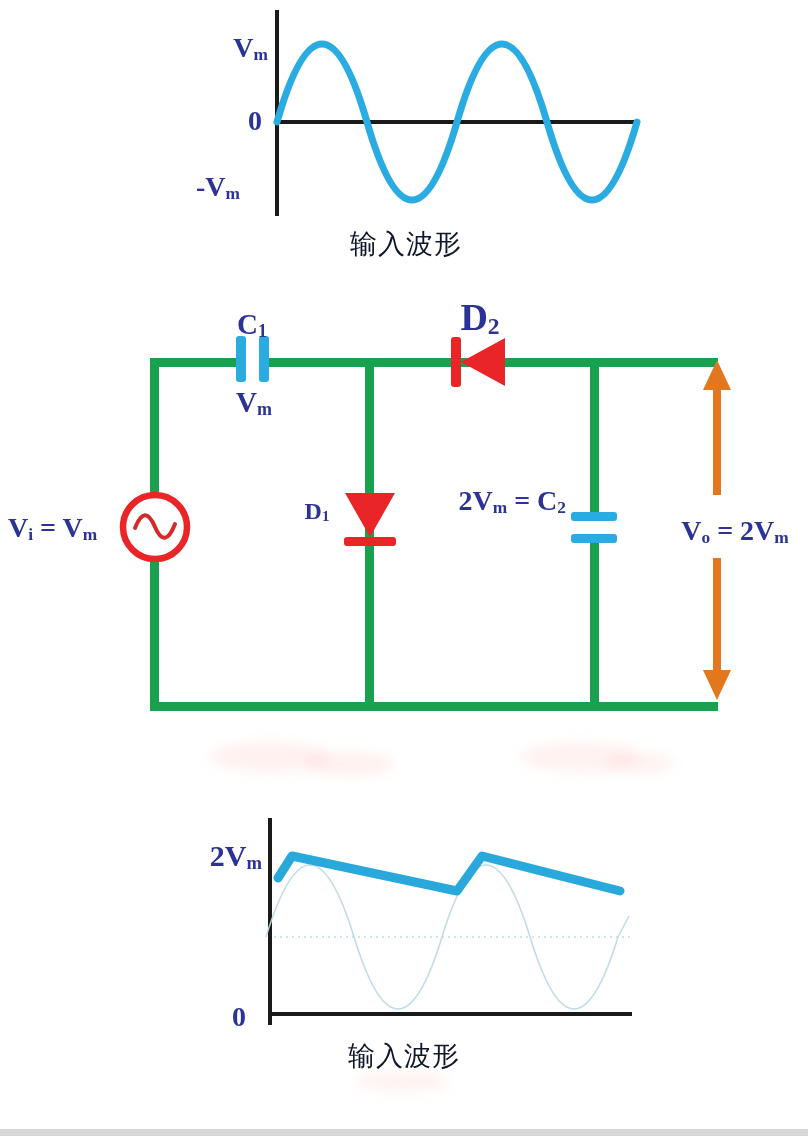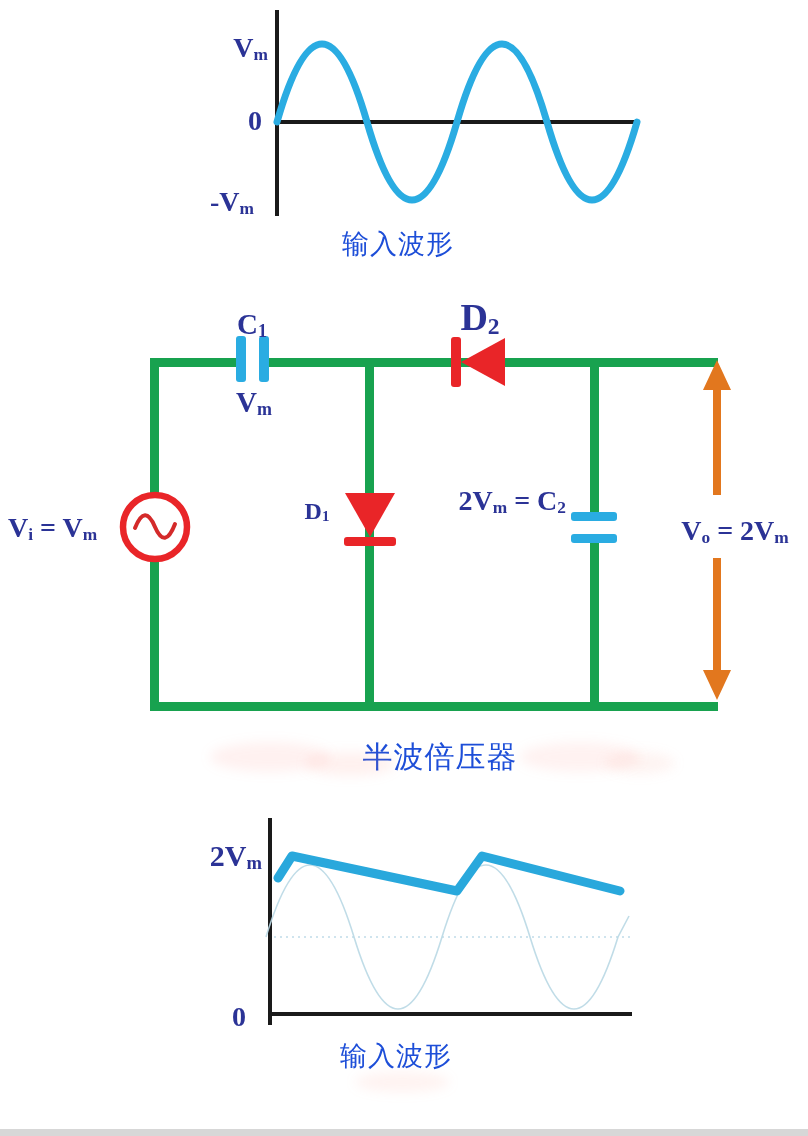--- a/index.html
+++ b/index.html
@@ -10,22 +10,22 @@
   .abs{position:absolute;}
   svg{position:absolute;left:0;display:block;}
   .lbl{
     position:absolute;color:#2B3396;font-weight:bold;font-size:28px;
     line-height:1;white-space:nowrap;
   }
   .lbl sub{font-size:.62em;vertical-align:-0.16em;font-weight:bold;}
   .center{transform:translateX(-50%);}
   .rightal{transform:translateX(-100%);}
   .cap{
-    position:absolute;color:#1d4ed8;font-size:27px;line-height:1.1;
-    white-space:nowrap;letter-spacing:1px;
+    position:absolute;color:#0f172a;font-size:27px;line-height:1.1;
+    white-space:nowrap;letter-spacing:1px;margin-left:8px;
   }
   .watermark{
     position:absolute;right:14px;top:1091px;font-size:22px;font-weight:bold;
     letter-spacing:1px;color:#ffffff;white-space:nowrap;
     text-shadow:2px 2px 2px #5a5a5a, 0 0 2px #9a9a9a, -1px -1px 1px #c8c8c8;
   }
   .smudge{position:absolute;border-radius:50%;filter:blur(6px);}
   .s1{left:210px;top:742px;width:120px;height:30px;background:rgba(252,120,110,.10);}
   .s2{left:305px;top:752px;width:90px;height:24px;background:rgba(252,140,120,.12);}
   .s3{left:520px;top:742px;width:120px;height:30px;background:rgba(252,130,115,.10);}
@@ -38,21 +38,21 @@
 
 <div class="stage">
 
   <svg class="abs" style="top:0" width="808" height="270" viewBox="0 0 808 270">
     <rect x="275" y="10" width="4" height="206" fill="#1a1a1a"></rect>
     <rect x="277" y="120" width="362" height="4" fill="#1a1a1a"></rect>
     <path d="M 277 122 Q 322 -34 367 122 Q 412 278 457 122 Q 502 -34 547 122 Q 592 278 637 122" fill="none" stroke="#2AACE2" stroke-width="7" stroke-linecap="round"></path>
   </svg>
   <div class="lbl" style="left:200px;top:34px;width:68px;text-align:right;"><span>V</span><sub>m</sub></div>
   <div class="lbl" style="left:248px;top:107px;">0</div>
-  <div class="lbl" style="left:196px;top:188px;width:72px;text-align:center;"><span>-V</span><sub>m</sub></div>
+  <div class="lbl" style="left:196px;top:173px;width:72px;text-align:left;"><span>-V</span><sub>m</sub></div>
   <div class="cap center" style="left:398px;top:230px;">输入波形</div>
 
   <svg class="abs" style="top:290px" width="808" height="430" viewBox="0 0 808 430">
 
     <rect x="150" y="68" width="89" height="9" fill="#18A24F"></rect>
     <rect x="268" y="68" width="450" height="9" fill="#18A24F"></rect>
     <rect x="150" y="412" width="568" height="9" fill="#18A24F"></rect>
     <rect x="150" y="68" width="9" height="353" fill="#18A24F"></rect>
     <rect x="365" y="68" width="9" height="353" fill="#18A24F"></rect>
     <rect x="590" y="68" width="9" height="154" fill="#18A24F"></rect>
@@ -79,21 +79,20 @@
     <polygon points="717,410 703,380 731,380" fill="#E2771E"></polygon>
   </svg>
 
   <div class="lbl center" style="left:252px;top:294px;font-size:29px;margin-top:16px;"><span>C</span><sub>1</sub></div>
   <div class="lbl center" style="left:254px;top:388px;font-size:29px;"><span>V</span><sub>m</sub></div>
   <div class="lbl center" style="left:480px;top:298px;font-size:38px;"><span>D</span><sub>2</sub></div>
   <div class="lbl center" style="left:317px;top:499px;font-size:24px;"><span>D</span><sub>1</sub></div>
   <div class="lbl rightal" style="left:566px;top:487px;"><span>2V</span><sub>m</sub><span> = C</span><sub>2</sub></div>
   <div class="lbl" style="left:8px;top:514px;"><span>V</span><sub>i</sub><span> = V</span><sub>m</sub></div>
   <div class="lbl center" style="left:735px;top:517px;"><span>V</span><sub>o</sub><span> =  2V</span><sub>m</sub></div>
-  <div class="cap center" style="left:440px;top:740px;font-size:30px;">半波倍压器</div>
 
   <div class="smudge s1"></div>
   <div class="smudge s2"></div>
   <div class="smudge s3"></div>
   <div class="smudge s4"></div>
   <div class="smudge s5"></div>
 
   <svg class="abs" style="top:810px" width="808" height="230" viewBox="0 0 808 230">
     <rect x="268" y="8" width="4" height="207" fill="#1a1a1a"></rect>
     <rect x="268" y="202" width="364" height="4" fill="#1a1a1a"></rect>

